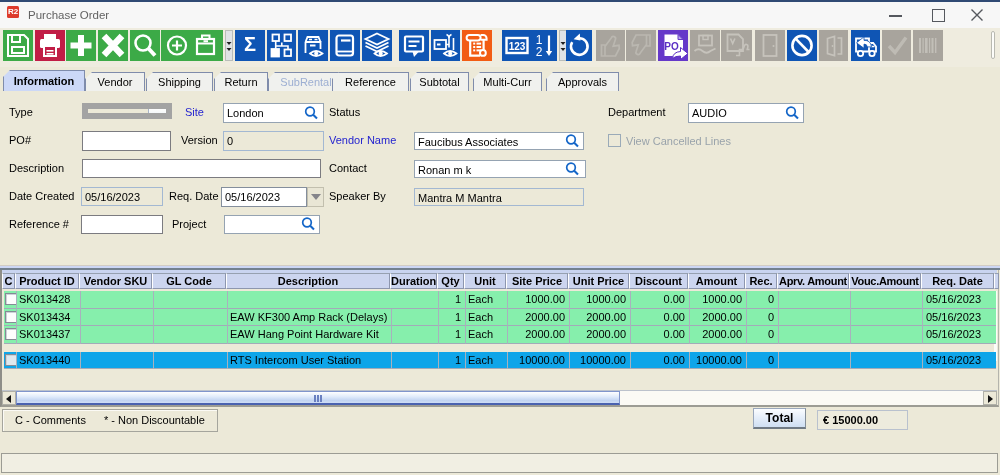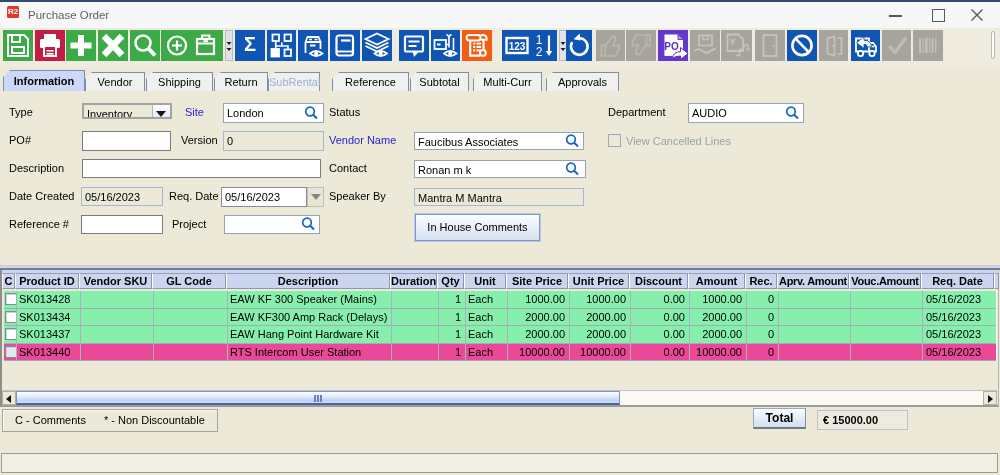--- a/index.html
+++ b/index.html
@@ -308,33 +308,33 @@
         </svg>
       </div>
 
     <div style="position:absolute;left:991px;top:3px;width:4px;height:28px;background:#fdfdfa;border:1px solid #b9b9b1;border-radius:2px;box-sizing:border-box"></div>
   </div>
   <div id="tabrow">
     <div class="tab" id="tabactive" style="left:3px;width:82px;line-height:21px">Information</div>
     <div class="tab" style="left:85px;width:60px">Vendor</div>
     <div class="tab" style="left:146px;width:67px">Shipping</div>
     <div class="tab" style="left:214px;width:54px">Return</div>
-    <div class="tab" style="left:268px;width:52px;color:#9dafd3">SubRental</div>
+    <div class="tab" style="left:268px;width:76px;color:#9dafd3">SubRental</div>
     <div class="tab" style="left:332px;width:77px">Reference</div>
     <div class="tab" style="left:410px;width:59px">Subtotal</div>
     <div class="tab" style="left:473px;width:69px">Multi-Curr</div>
     <div class="tab" style="left:546px;width:73px">Approvals</div>
   </div>
   <div style="position:absolute;left:0;top:91px;width:1000px;height:2.5px;background:#a9bae6"></div>
   <div style="position:absolute;left:2px;top:93px;width:2px;height:174px;background:#9fb1e1"></div>
   <div style="position:absolute;left:994px;top:93px;width:2px;height:174px;background:#b7c2dc"></div>
   <div id="formpane">
 
     <div class="lbl" style="left:9px;top:15px">Type</div>
-    <div class="inp" style="left:82px;top:12px;width:90px;height:16px;background:#ece9d8;border:2px solid #a3a3a3">Inventory
+    <div class="inp" style="left:82px;top:12px;width:90px;height:16px;background:#ece9d8;border:6px solid #a3a3a3">Inventory
       <span style="position:absolute;right:0px;top:0px;width:17px;height:18px;background:linear-gradient(#fdfdfc,#e8f0f8 55%,#cfe0f0);border-left:1px solid #a8b4c8">
           <span style="position:absolute;left:3px;top:6px;border-left:5px solid transparent;border-right:5px solid transparent;border-top:6px solid #161616"></span>
         </span></div>
     <div class="lbl blbl" style="left:185px;top:15px">Site</div>
     <div class="inp" style="left:223px;top:12px;width:101px;height:20px">London</div>
     <svg class="mag" style="left:303px;top:14px" viewBox="0 0 16 16">
         <circle cx="7" cy="6.5" r="4.3" fill="none" stroke="#1466c8" stroke-width="1.7"></circle>
         <path d="M10.2 9.7 L14 13.5" stroke="#1466c8" stroke-width="2"></path>
       </svg>
     <div class="lbl" style="left:329px;top:15px">Status</div>
@@ -378,21 +378,20 @@
     <div class="inp dis" style="left:414px;top:97px;width:170px;height:18px">Mantra M Mantra</div>
 
     <div class="lbl" style="left:9px;top:127px">Reference #</div>
     <div class="inp" style="left:81px;top:124px;width:82px;height:19px;border:1px solid #7b7b80"></div>
     <div class="lbl" style="left:172px;top:127px">Project</div>
     <div class="inp" style="left:224px;top:124px;width:96px;height:19px"></div>
     <svg class="mag" style="left:300px;top:125px" viewBox="0 0 16 16">
         <circle cx="7" cy="6.5" r="4.3" fill="none" stroke="#1466c8" stroke-width="1.7"></circle>
         <path d="M10.2 9.7 L14 13.5" stroke="#1466c8" stroke-width="2"></path>
       </svg>
-    <div style="position:absolute;left:415px;top:123px;width:125px;height:27px;background:linear-gradient(#fdfdfd,#e8eef8 50%,#d5e2f2);border:1px solid #7f97c8;outline:1px solid #b9c8e4;box-sizing:border-box;font-size:11px;text-align:center;line-height:25px">In House Comments</div>
   </div>
   <div id="paneline1"></div>
     <div id="paneline2"></div>
     <div id="tabletop"></div>
   <div id="tablearea">
     <div style="position:absolute;left:0;top:0;width:995px;height:3.5px;background:#c9d4f0"></div>
     <div class="hc" style="left:0px;width:13px">C</div>
     <div class="hc" style="left:13px;width:64px">Product ID</div>
     <div class="hc" style="left:77px;width:73px">Vendor SKU</div>
     <div class="hc" style="left:150px;width:74px">GL Code</div>
@@ -410,21 +409,20 @@
     <div class="hc" style="left:919px;width:73px">Req. Date</div>
     <div class="hc" style="left:992px;width:5px"></div>
     <div style="position:absolute;left:992px;top:21.5px;width:3px;height:70px;background:#fcfcf9"></div>
     <div class="row" style="top:21.5px">
       <div class="cell" style="left:0;width:13px">
           <span class="cbx"></span>
         </div>
       <div class="cell lt" style="left:13px;width:64px">SK013428</div>
       <div class="cell" style="left:77px;width:73px"></div>
       <div class="cell" style="left:150px;width:74px"></div>
-      <div class="cell lt" style="left:224px;width:164px">EAW KF 300 Speaker (Mains)</div>
       <div class="cell" style="left:388px;width:47px"></div>
       <div class="cell rt" style="left:435px;width:27px">1</div>
       <div class="cell lt" style="left:462px;width:42px">Each</div>
       <div class="cell rt" style="left:504px;width:62px">1000.00</div>
       <div class="cell rt" style="left:566px;width:61px">1000.00</div>
       <div class="cell rt" style="left:627px;width:59px">0.00</div>
       <div class="cell rt" style="left:686px;width:57px">1000.00</div>
       <div class="cell rt" style="left:743px;width:32px">0</div>
       <div class="cell" style="left:775px;width:72px"></div>
       <div class="cell" style="left:847px;width:72px"></div>
@@ -463,21 +461,21 @@
       <div class="cell lt" style="left:462px;width:42px">Each</div>
       <div class="cell rt" style="left:504px;width:62px">2000.00</div>
       <div class="cell rt" style="left:566px;width:61px">2000.00</div>
       <div class="cell rt" style="left:627px;width:59px">0.00</div>
       <div class="cell rt" style="left:686px;width:57px">2000.00</div>
       <div class="cell rt" style="left:743px;width:32px">0</div>
       <div class="cell" style="left:775px;width:72px"></div>
       <div class="cell" style="left:847px;width:72px"></div>
       <div class="cell lt" style="left:919px;width:73px;border-right:none;padding-left:3px">05/16/2023</div>
     </div>
-    <div class="row" style="top:74px;background:#ec4899">
+    <div class="row" style="top:82px;background:#0ea5e9">
       <div class="cell" style="left:0;width:13px">
           <span class="cbx" style="background:#dfe8ee"></span>
         </div>
       <div class="cell lt" style="left:13px;width:64px">SK013440</div>
       <div class="cell" style="left:77px;width:73px"></div>
       <div class="cell" style="left:150px;width:74px"></div>
       <div class="cell lt" style="left:224px;width:164px">RTS Intercom User Station</div>
       <div class="cell" style="left:388px;width:47px"></div>
       <div class="cell rt" style="left:435px;width:27px">1</div>
       <div class="cell lt" style="left:462px;width:42px">Each</div>

